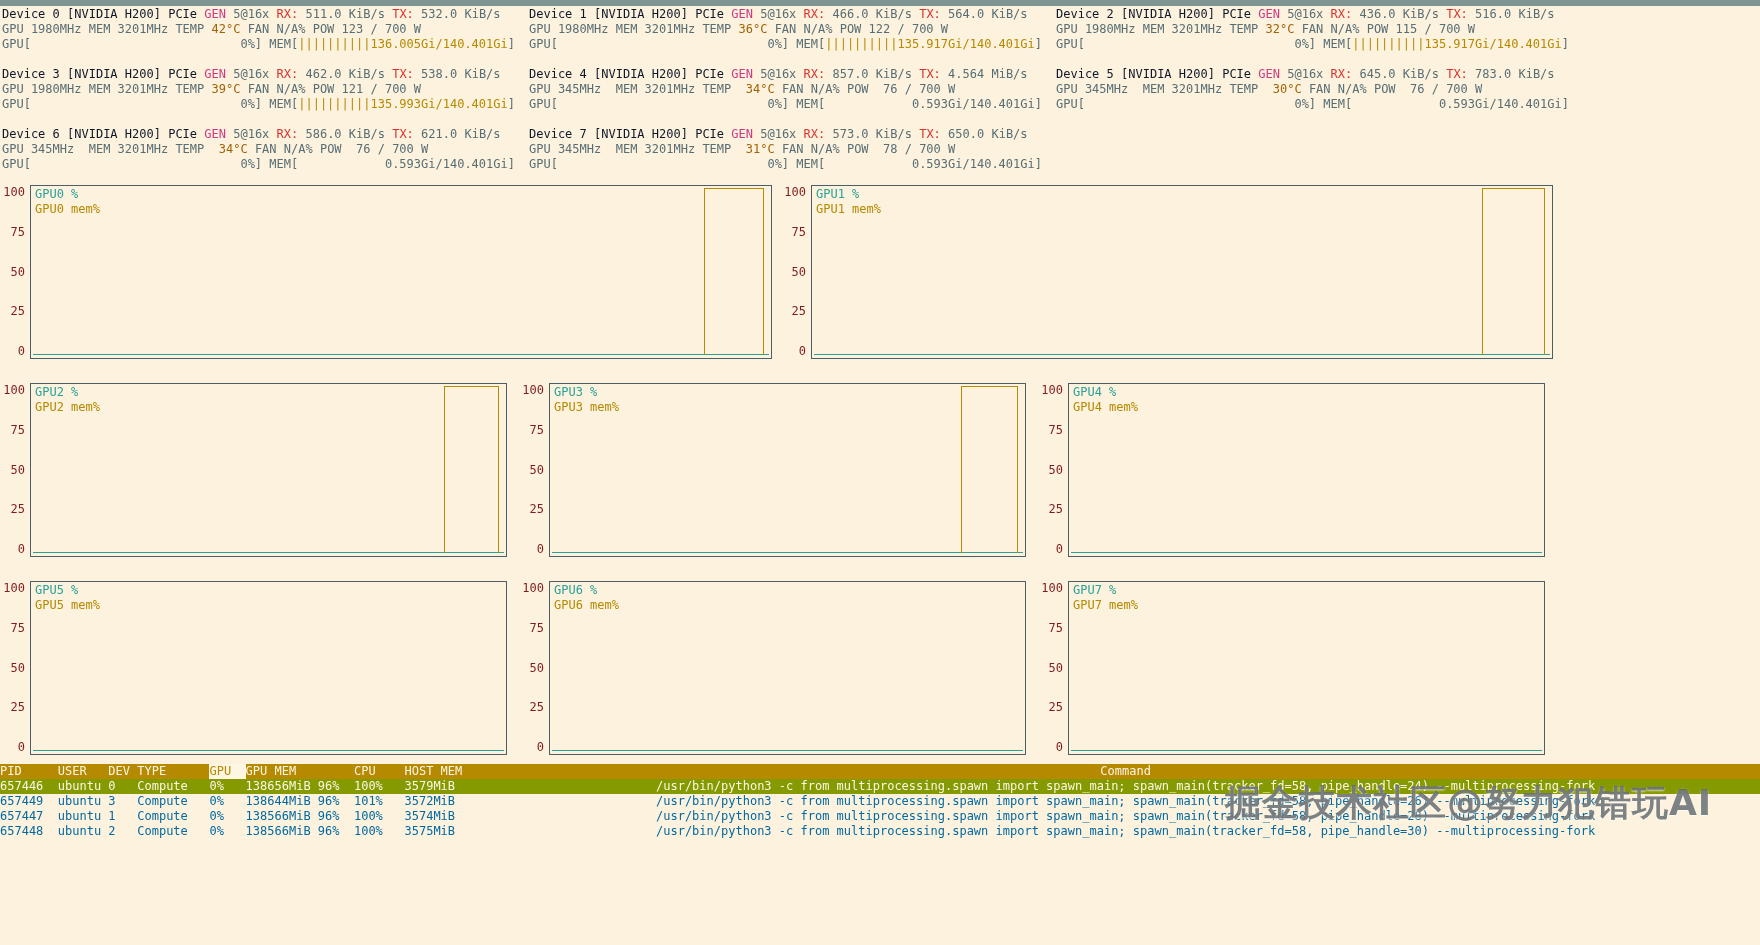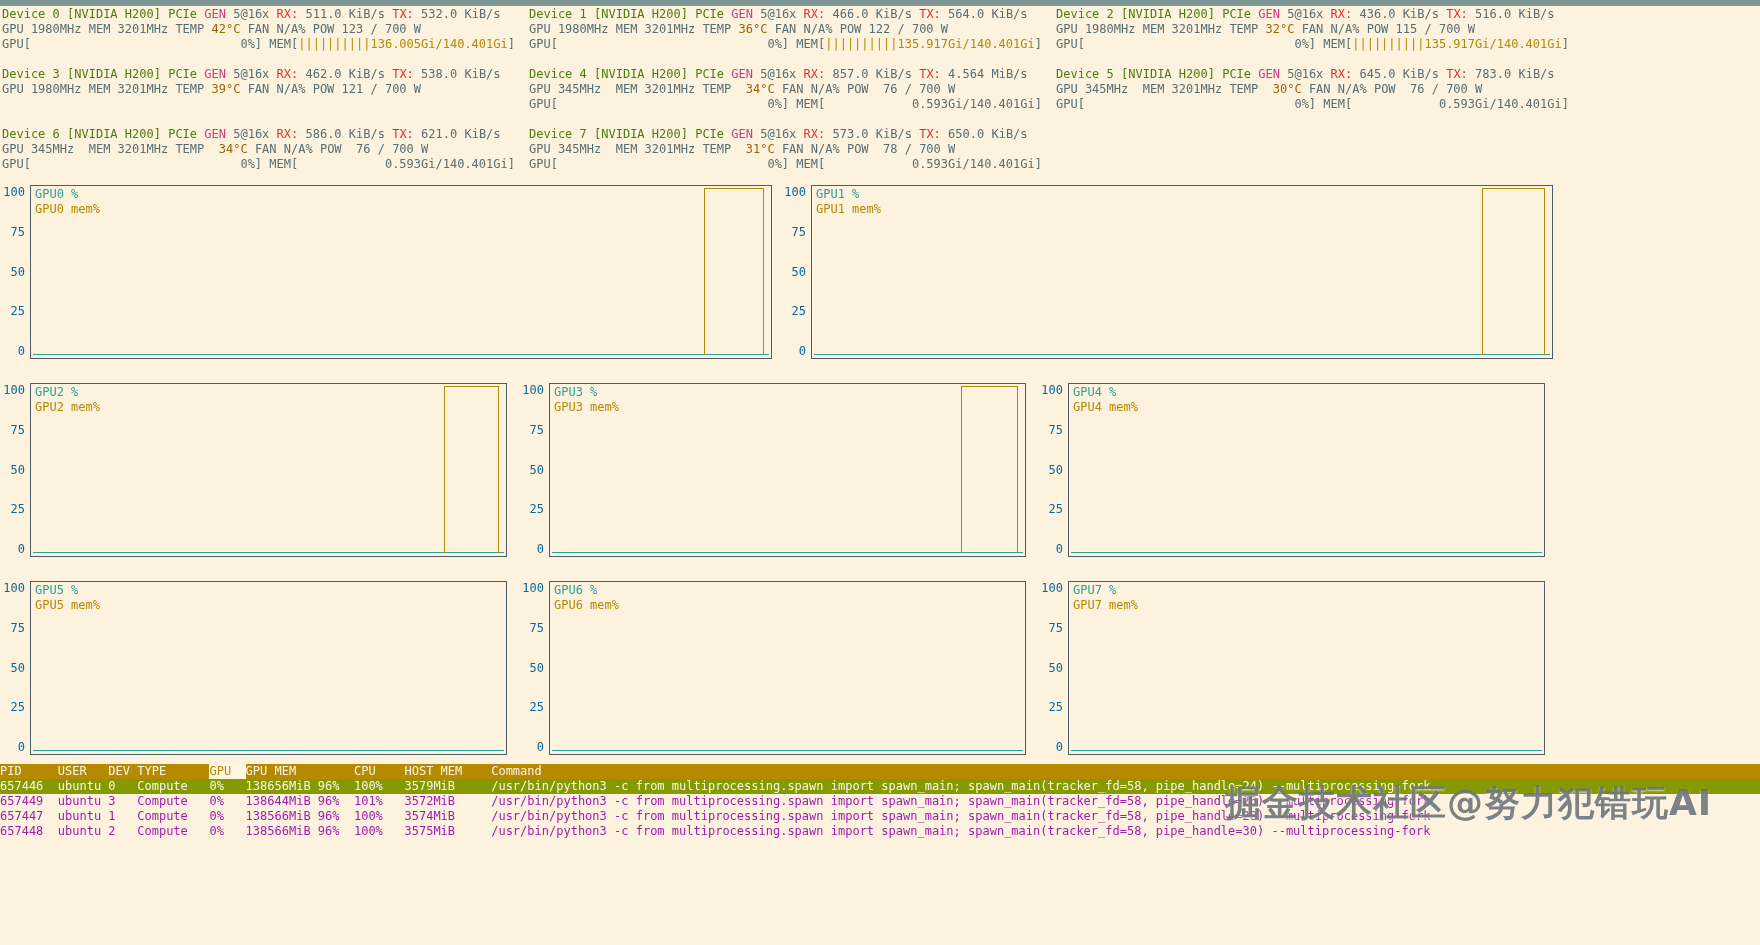--- a/index.html
+++ b/index.html
@@ -10,49 +10,49 @@
     font-size:12px;line-height:15px;
     color:#586e75;
     overflow:hidden;position:relative;
   }
   .topstrip{height:6px;width:100%;background:#7d9693}
   .devsec{padding:1px 0 0 2px}
   .dev-row{display:flex;margin-bottom:15px}
   .dev-row:last-child{margin-bottom:0}
   .dev-block{width:527px;flex:none}
   .line{white-space:pre}
-  .c-teal{color:#4d7c0f}
+  .c-teal{color:#0f172a}
   .c-mag{color:#d33682}
   .c-red{color:#dc322f}
   .c-green{color:#a16207}
 
   .charts{padding-left:2px;margin-top:13px}
   .chart-row{display:flex;margin-bottom:24px}
   .chart-row.r1{gap:11px}
   .chart-row.r2,.chart-row.r3{gap:14px}
   .chart-row.r3{margin-bottom:0}
   .unit{display:flex;height:174px}
   .unit.w2{width:770px}
   .unit.w3{width:505px}
-  .axis{width:28px;display:flex;flex-direction:column;justify-content:space-between;align-items:flex-end;padding-right:5px;color:#0369a1}
+  .axis{width:28px;display:flex;flex-direction:column;justify-content:space-between;align-items:flex-end;padding-right:5px;color:#7f1d1d}
   .panel{flex:1;border:1px solid #4f5e66;position:relative}
   .legend{position:absolute;top:1px;left:4px}
   .legend .u{color:#2aa198}
   .legend .m{color:#b58900}
   .baseline{position:absolute;left:2px;right:2px;bottom:3px;border-top:1px solid #2aa198}
   .spike{position:absolute;top:2px;bottom:3px;border:1px solid #b58900;border-bottom:none}
 
   .ptable{margin-top:9px;width:100%}
   .thead{display:flex;background:#b58900;color:#fdf6e3;height:15px}
   .thead .hl{background:#fdf6e3;color:#b58900}
   .cell{display:inline-block;white-space:pre;flex:none;overflow:hidden}
   .c-pid{width:8ch}.c-user{width:7ch}.c-dev{width:4ch}.c-type{width:10ch}
   .c-gpu{width:5ch}.c-gmem{width:10ch}.c-gpct{width:5ch}.c-cpu{width:7ch}.c-hmem{width:11ch}
-  .c-cmd{text-align:left;padding-left:1ch;flex:1}
-  .prow{display:flex;height:15px;color:#a21caf;white-space:pre}
+  .c-cmd{text-align:center;padding-left:1ch;flex:1}
+  .prow{display:flex;height:15px;color:#0369a1;white-space:pre}
   .prow.sel{background:#859900;color:#fdf6e3}
 
   .watermark{
     position:absolute;left:1225px;top:786px;
     font-family:"DejaVu Sans",sans-serif;font-weight:bold;font-size:36px;line-height:34px;
     color:rgba(96,102,106,.82);text-shadow:0 1px 2px rgba(255,255,255,.75);letter-spacing:1px;
     pointer-events:none;
   }
 </style>
 </head>
@@ -77,20 +77,21 @@
       <div class="line"><span class="c-teal">Device 2 [NVIDIA H200] PCIe </span><span class="c-mag">GEN</span><span> 5@16x </span><span class="c-red">RX:</span><span> 436.0 KiB/s </span><span class="c-red">TX:</span><span> 516.0 KiB/s</span></div>
       <div class="line"><span>GPU 1980MHz MEM 3201MHz TEMP </span><span class="c-green">32°C</span><span> FAN N/A% POW 115 / 700 W</span></div>
       <div class="line"><span>GPU[                             0%]</span><span> MEM[</span><span style="color:#b58900">||||||||||135.917Gi/140.401Gi</span><span>]</span></div>
     </div>
   </div>
 
   <div class="dev-row">
     <div class="dev-block">
       <div class="line"><span class="c-teal">Device 3 [NVIDIA H200] PCIe </span><span class="c-mag">GEN</span><span> 5@16x </span><span class="c-red">RX:</span><span> 462.0 KiB/s </span><span class="c-red">TX:</span><span> 538.0 KiB/s</span></div>
       <div class="line"><span>GPU 1980MHz MEM 3201MHz TEMP </span><span class="c-green">39°C</span><span> FAN N/A% POW 121 / 700 W</span></div>
+      <div class="line"><span>GPU[                             0%]</span><span> MEM[</span><span style="color:#b58900">||||||||||135.993Gi/140.401Gi</span><span>]</span></div>
     </div>
     <div class="dev-block">
       <div class="line"><span class="c-teal">Device 4 [NVIDIA H200] PCIe </span><span class="c-mag">GEN</span><span> 5@16x </span><span class="c-red">RX:</span><span> 857.0 KiB/s </span><span class="c-red">TX:</span><span> 4.564 MiB/s</span></div>
       <div class="line"><span>GPU 345MHz  MEM 3201MHz TEMP  </span><span class="c-green">34°C</span><span> FAN N/A% POW  76 / 700 W</span></div>
       <div class="line"><span>GPU[                             0%]</span><span> MEM[</span><span style="color:#586e75">            0.593Gi/140.401Gi</span><span>]</span></div>
     </div>
     <div class="dev-block">
       <div class="line"><span class="c-teal">Device 5 [NVIDIA H200] PCIe </span><span class="c-mag">GEN</span><span> 5@16x </span><span class="c-red">RX:</span><span> 645.0 KiB/s </span><span class="c-red">TX:</span><span> 783.0 KiB/s</span></div>
       <div class="line"><span>GPU 345MHz  MEM 3201MHz TEMP  </span><span class="c-green">30°C</span><span> FAN N/A% POW  76 / 700 W</span></div>
       <div class="line"><span>GPU[                             0%]</span><span> MEM[</span><span style="color:#586e75">            0.593Gi/140.401Gi</span><span>]</span></div>

